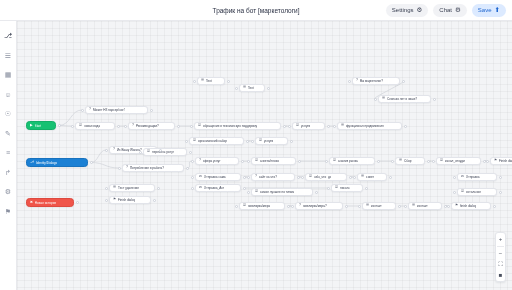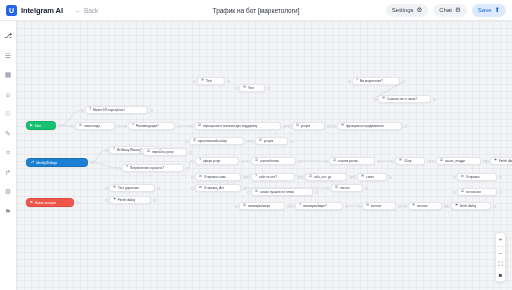--- a/index.html
+++ b/index.html
@@ -113,30 +113,20 @@
     font-size: 6px; color: #4b5160; line-height: 1;
   }
   .zsep { width: 7px; height: .5px; background: #e8e9ed; }
 </style>
 </head>
 <body>
 
 <div id="app">
 
   <div id="header">
-    <div class="hdr-left">
-      <div class="logo-mark">
-          <span>U</span>
-        </div>
-      <div class="logo-text">Intelgram AI</div>
-      <div class="back-btn">
-        <span class="back-arrow">←</span>
-        <span>Back</span>
-      </div>
-    </div>
     <div class="hdr-title">Трафик на бот [маркетологи]</div>
     <div class="hdr-right">
       <div class="hdr-btn">
         <span>Settings</span>
         <span class="ic">⚙</span>
       </div>
       <div class="hdr-btn">
         <span>Chat</span>
         <span class="ic">⚙</span>
       </div>

